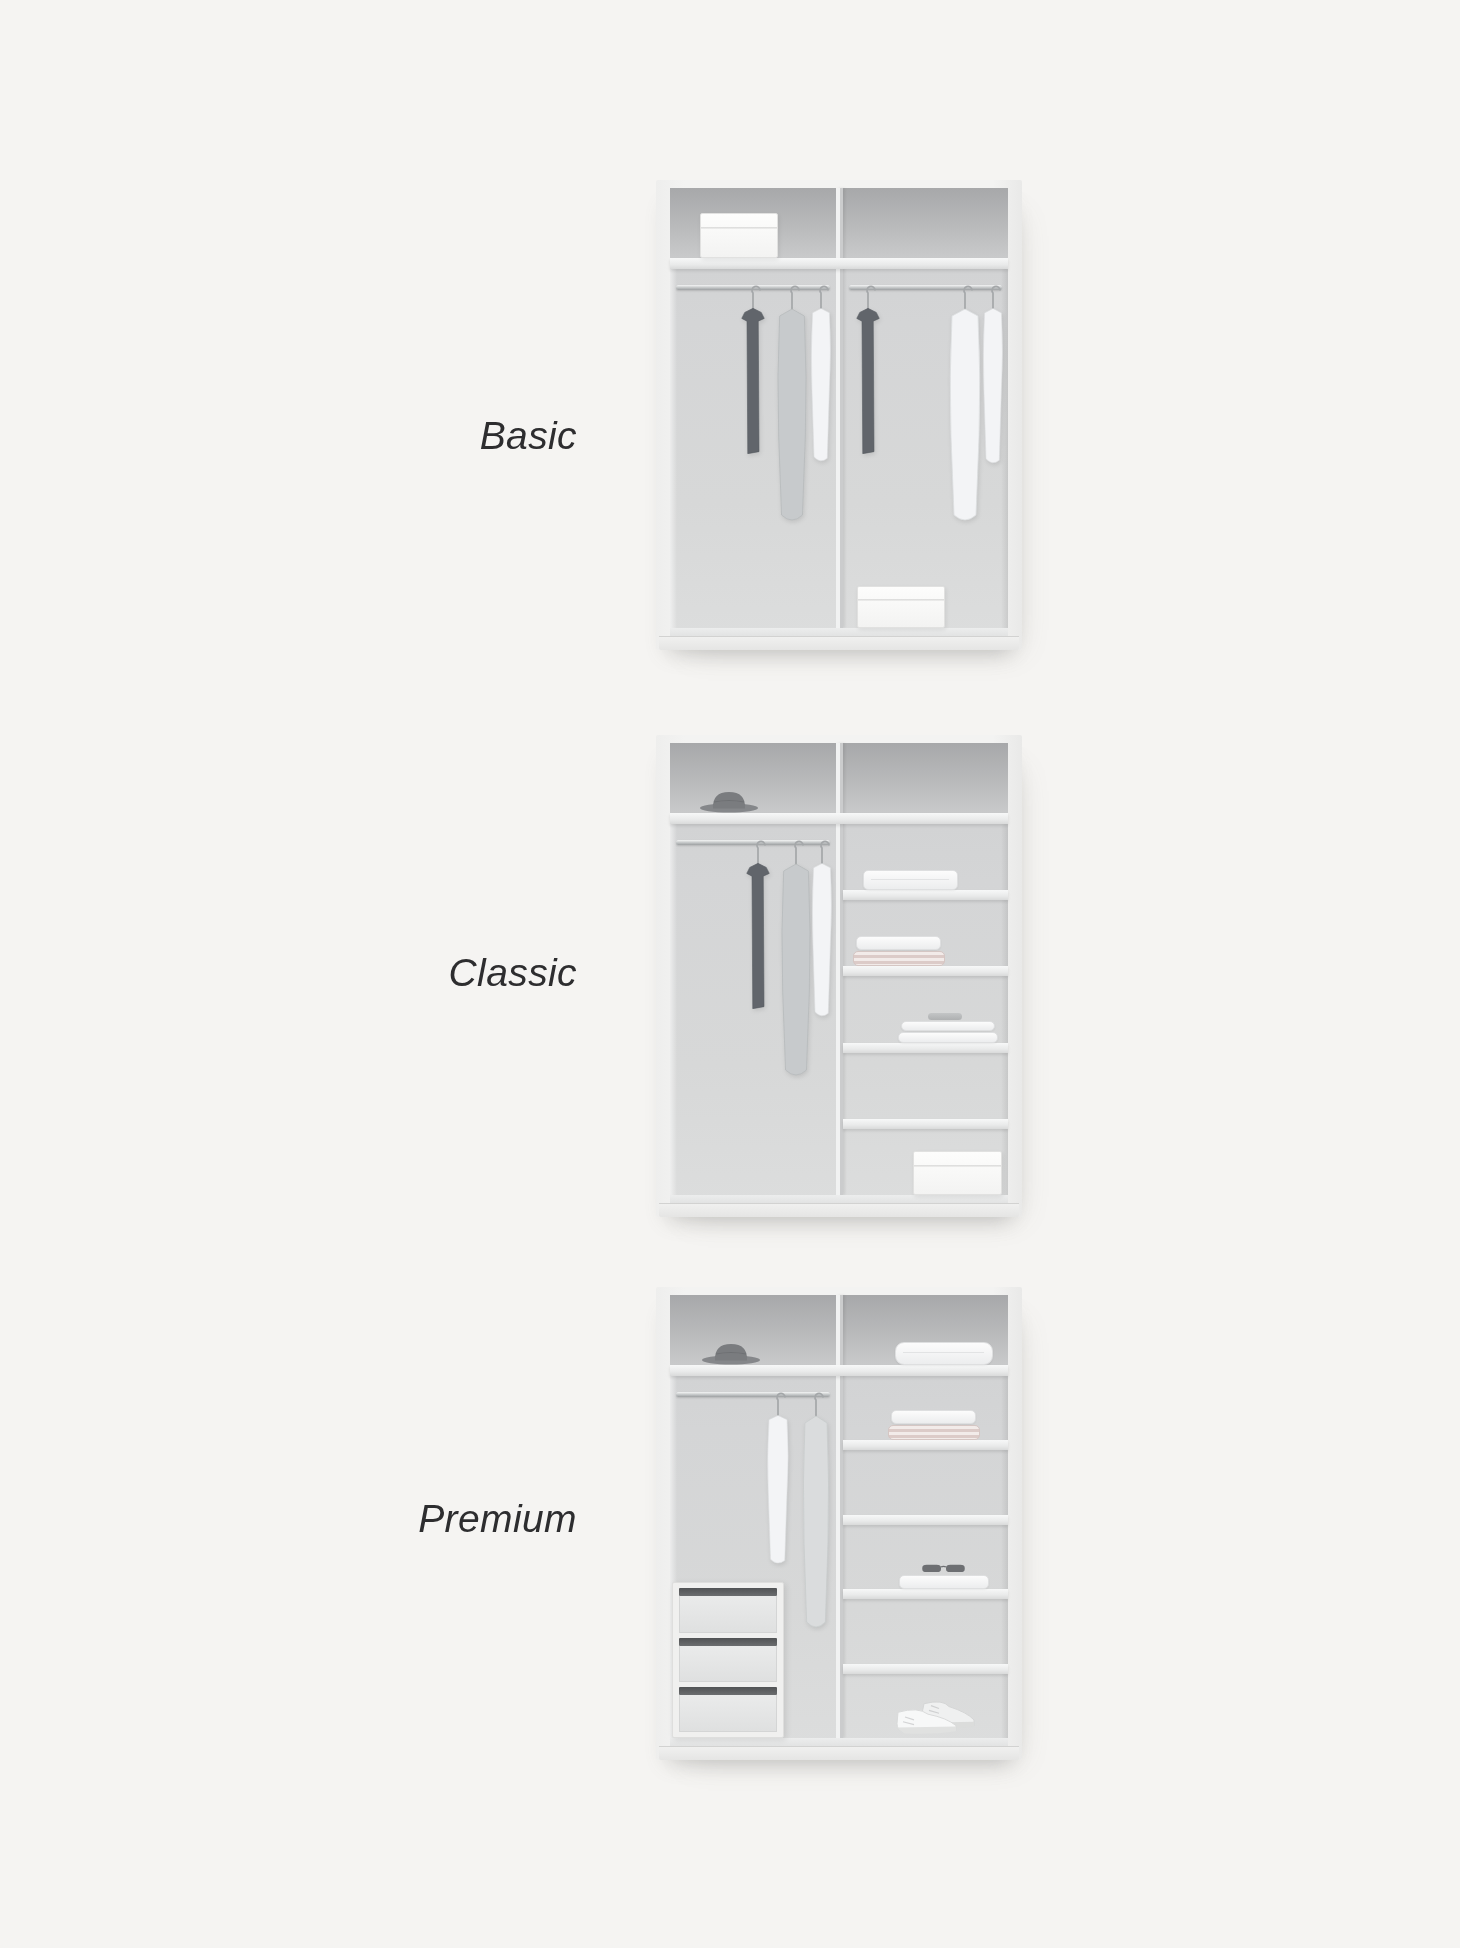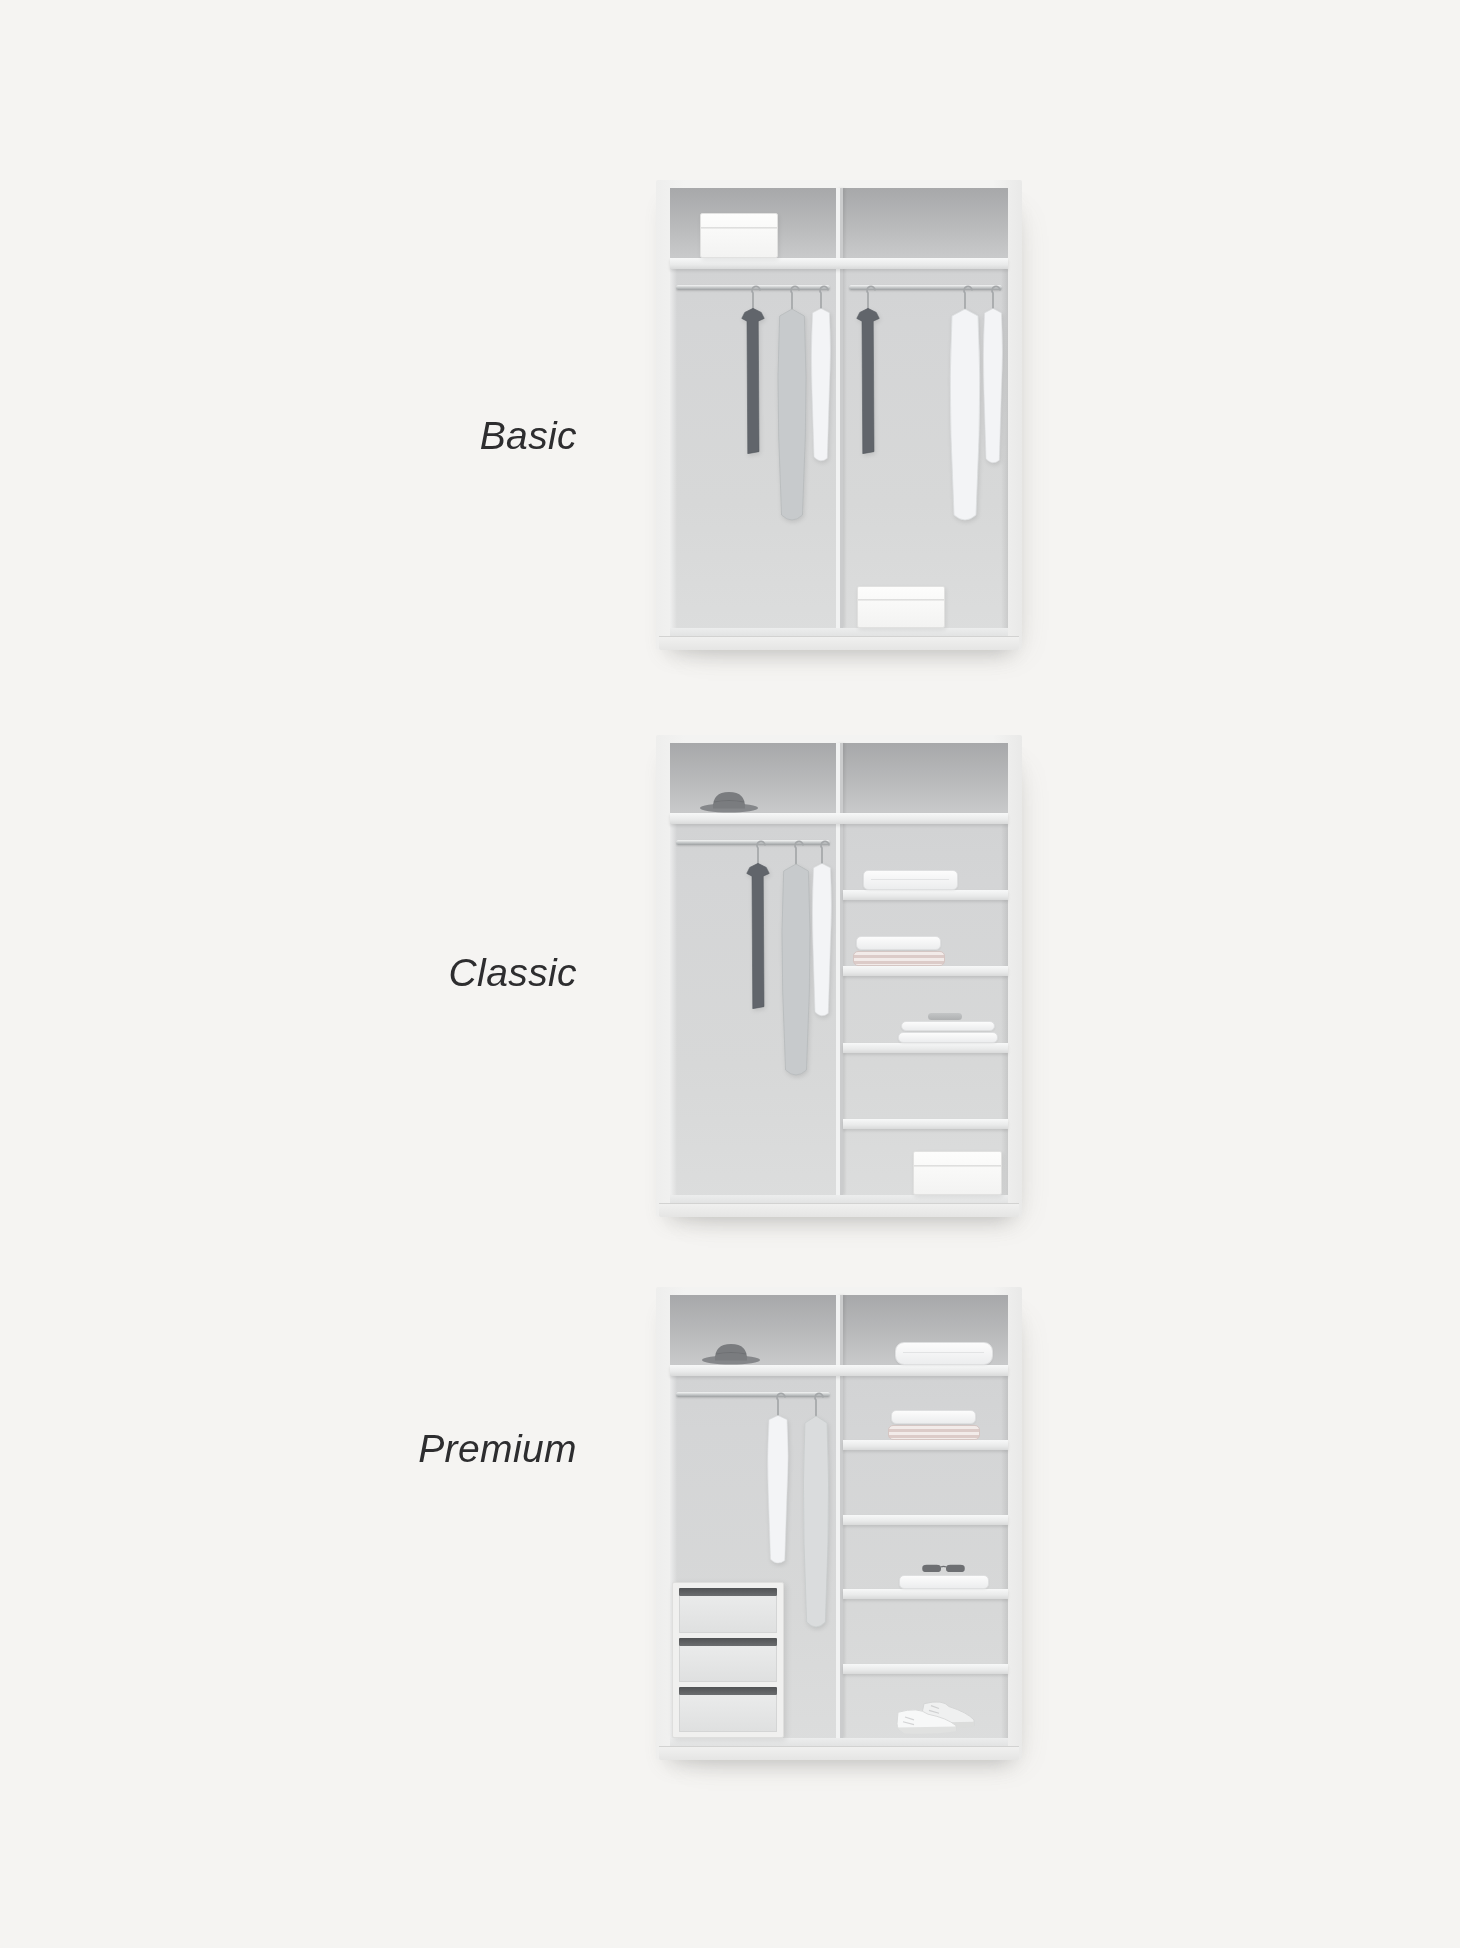--- a/index.html
+++ b/index.html
@@ -3,21 +3,21 @@
 <meta charset="utf-8">
 <style>
 *{box-sizing:border-box;margin:0;padding:0}
 html,body{background:#f5f4f2}
 body{font-family:"Liberation Sans",sans-serif}
 .canvas{position:relative;width:1460px;height:1948px;background:#f5f4f2;overflow:hidden}
 .option-label{position:absolute;right:883px;font-style:italic;font-size:39px;line-height:42px;
   color:#2d2d2f;letter-spacing:.4px;white-space:nowrap}
 #label-basic{top:415px}
 #label-classic{top:952px}
-#label-premium{top:1428px}
+#label-premium{top:1498px}
 .wardrobe{position:absolute;left:656px;width:366px}
 #w-basic{top:180px;height:470px}
 #w-classic{top:735px;height:482px}
 #w-premium{top:1287px;height:473px}
 .w-frame{position:absolute;inset:0;border-radius:2px;
   background:linear-gradient(90deg,#eeeeed,#f3f3f2 8%,#f3f3f2 92%,#e9e9e8);
   box-shadow:0 14px 20px -12px rgba(110,110,105,.32),14px 18px 30px -20px rgba(110,110,105,.22)}
 .w-interior{position:absolute;background:linear-gradient(180deg,#cfd0d1 0,#d4d5d6 30%,#d7d8d8 70%,#dcdddd)}
 .w-wall{position:absolute;top:0;bottom:8px;width:7px}
 .w-wall-left{left:0;background:linear-gradient(90deg,rgba(255,255,255,.55),rgba(255,255,255,0))}

